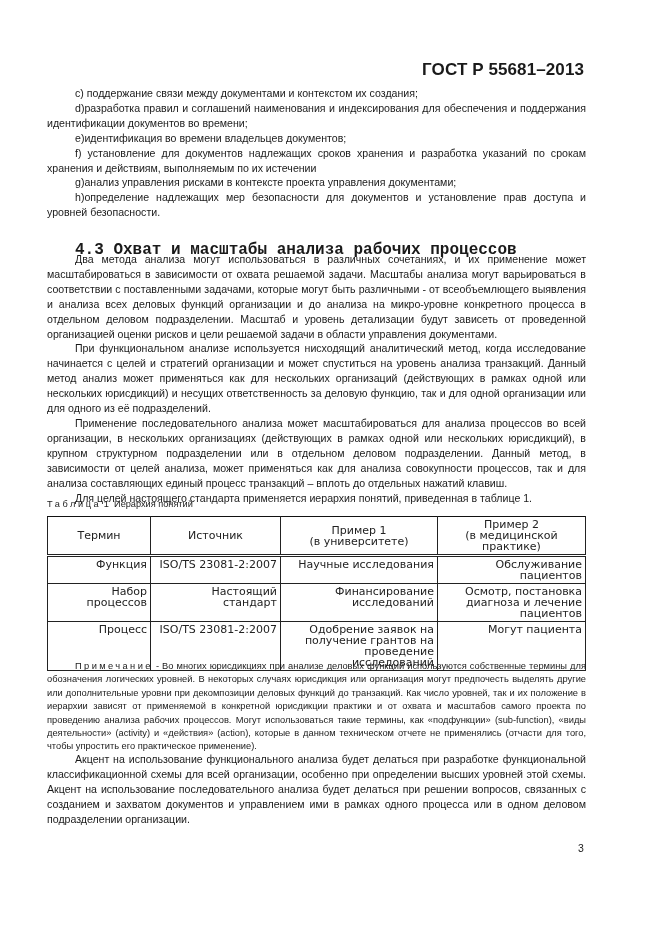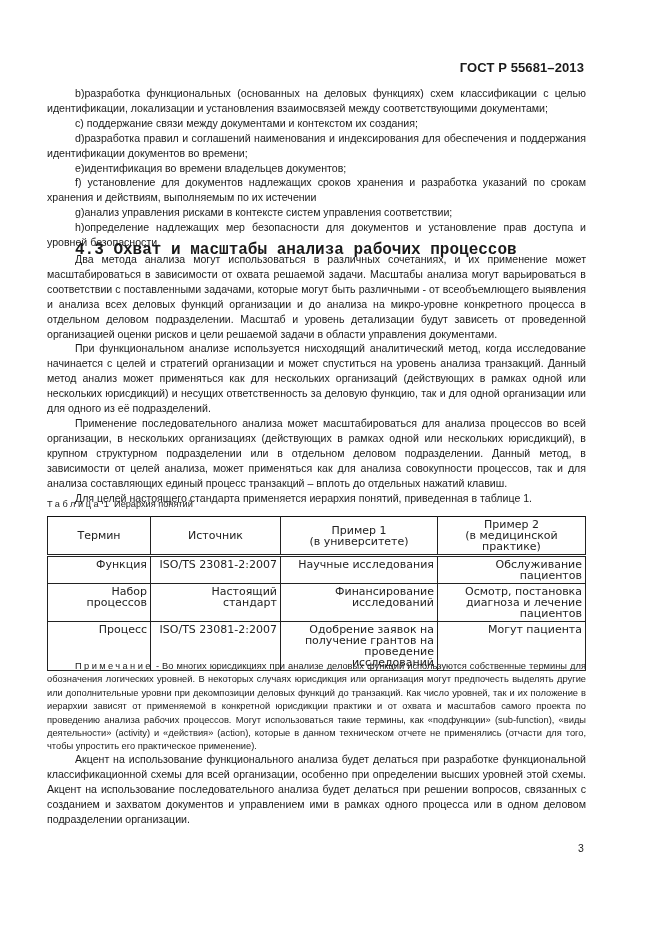--- a/index.html
+++ b/index.html
@@ -1,18 +1,18 @@
 <!DOCTYPE html>
 <html><head>
   <meta charset="utf-8">
   <style>
     html, body { margin: 0; padding: 0; background: #ffffff; }
     body { width: 661px; height: 936px; position: relative; overflow: hidden; color: #1a1a1a; }
     .page { position: absolute; left: 0; top: 0; width: 661px; height: 936px; }
-    .hdr { position: absolute; top: 60px; right: 77px; font-family: "Liberation Sans", sans-serif; font-weight: bold; font-size: 13px; letter-spacing: 0.1px; }
+    .hdr { position: absolute; top: 60px; right: 77px; font-family: "Liberation Sans", sans-serif; font-weight: bold; font-size: 17px; letter-spacing: 0.1px; }
     .text { position: absolute; left: 47px; width: 539px; font-family: "Liberation Sans", sans-serif; font-size: 10.6px; line-height: 14.9px; text-align: justify; }
     .text p { margin: 0; text-indent: 28px; text-align: justify; }
     .list p { text-indent: 28px; }
     .lbl { display: inline; }
     .h43 { position: absolute; left: 75px; top: 241px; font-family: Liberation Mono, monospace; font-weight: bold; font-size: 16px; }
     .cap { position: absolute; left: 47px; top: 499px; font-family: "Liberation Sans", sans-serif; font-size: 9.2px; }
     .cap .sp { letter-spacing: 2.6px; }
     table.t1 { position: absolute; left: 47px; top: 516px; width: 539px; border-collapse: collapse; font-family: "DejaVu Sans", sans-serif; font-size: 11px; line-height: 11px; color: #222; }
     table.t1 td, table.t1 th { border: 1px solid #222; padding: 2px 3px; vertical-align: top; font-weight: normal; text-align: right; }
     table.t1 th { text-align: center; vertical-align: middle; height: 22px; }
@@ -27,26 +27,25 @@
     .pnum { position: absolute; left: 578px; top: 842px; font-family: "Liberation Sans", sans-serif; font-size: 10.5px; }
   </style>
 </head>
 <body>
 
 <div class="page">
 
   <div class="hdr">ГОСТ Р 55681–2013</div>
 
   <div class="text list" style="top:86px;">
-    <p><span class="lbl">b)</span><span>разработка функциональных (основанных на деловых функциях) схем классификации с целью идентификации, локализации и установления взаимосвязей между соответствующими документами;</span></p>
     <p><span class="lbl">c)</span> <span>поддержание связи между документами и контекстом их создания;</span></p>
     <p><span class="lbl">d)</span><span>разработка правил и соглашений наименования и индексирования для обеспечения и поддержания идентификации документов во времени;</span></p>
     <p><span class="lbl">e)</span><span>идентификация во времени владельцев документов;</span></p>
     <p><span class="lbl">f)</span> <span>установление для документов надлежащих сроков хранения и разработка указаний по срокам хранения и действиям, выполняемым по их истечении</span></p>
-    <p><span class="lbl">g)</span><span>анализ управления рисками в контексте систем управления соответствии;</span></p>
+    <p><span class="lbl">g)</span><span>анализ управления рисками в контексте проекта управления документами;</span></p>
     <p><span class="lbl">h)</span><span>определение надлежащих мер безопасности для документов и установление прав доступа и уровней безопасности.</span></p>
   </div>
 
   <div class="h43">4.3 Охват и масштабы анализа рабочих процессов</div>
 
   <div class="text" style="top:252px;">
     <p>Два метода анализа могут использоваться в различных сочетаниях, и их применение может масштабироваться в зависимости от охвата решаемой задачи. Масштабы анализа могут варьироваться в соответствии с поставленными задачами, которые могут быть различными - от всеобъемлющего выявления и анализа всех деловых функций организации и до анализа на микро-уровне конкретного процесса в отдельном деловом подразделении. Масштаб и уровень детализации будут зависеть от проведенной организацией оценки рисков и цели решаемой задачи в области управления документами.</p>
     <p>При функциональном анализе используется нисходящий аналитический метод, когда исследование начинается с целей и стратегий организации и может спуститься на уровень анализа транзакций. Данный метод анализ может применяться как для нескольких организаций (действующих в рамках одной или нескольких юрисдикций) и несущих ответственность за деловую функцию, так и для одной организации или для одного из её подразделений.</p>
     <p>Применение последовательного анализа может масштабироваться для анализа процессов во всей организации, в нескольких организациях (действующих в рамках одной или нескольких юрисдикций), в крупном структурном подразделении или в отдельном деловом подразделении. Данный метод, в зависимости от целей анализа, может применяться как для анализа совокупности процессов, так и для анализа составляющих единый процесс транзакций – вплоть до отдельных  нажатий клавиш.</p>
     <p>Для целей настоящего стандарта применяется иерархия понятий, приведенная в таблице 1.</p>

